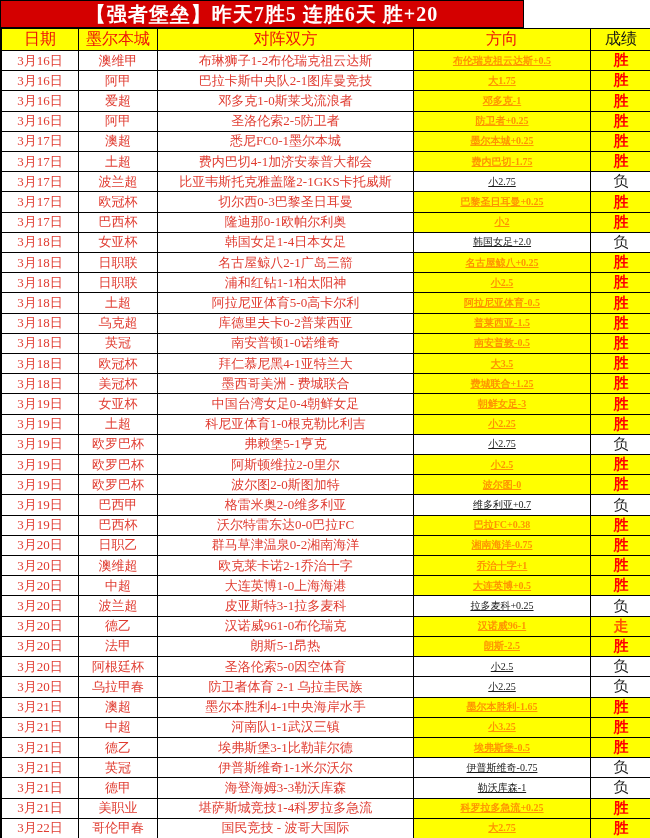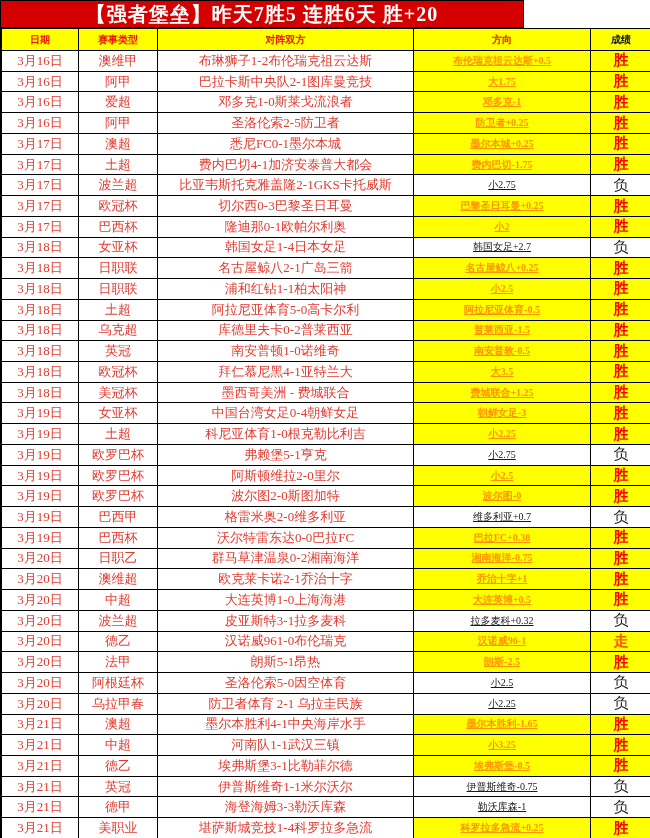--- a/index.html
+++ b/index.html
@@ -39,21 +39,21 @@
   col.c-match{width:256px;}
   col.c-direction{width:177px;}
   col.c-result{width:61px;}
   th,td{
     border:1px solid var(--grid);
     text-align:center;vertical-align:middle;
     padding:0 1px;overflow:hidden;white-space:nowrap;
   }
   thead th{
     height:21px;background:var(--highlight);
-    color:var(--header-text);font-size:10px;font-weight:bold;
+    color:var(--header-text);font-size:16px;font-weight:normal;
   }
   thead th.result-h{color:var(--header-result-text);}
   td{font-size:13px;background:#ffffff;}
   td.date,td.league,td.match{color:var(--row-text);}
   td.direction{font-size:10px;text-decoration:underline;}
   td.direction.win,td.direction.push{
     background:var(--highlight);color:var(--direction-win-text);font-weight:bold;
   }
   td.result{font-size:15px;}
   td.result.win{background:var(--highlight);color:var(--result-win-text);font-weight:bold;}
@@ -69,21 +69,21 @@
     <colgroup>
       <col class="c-date">
         <col class="c-league">
         <col class="c-match">
         <col class="c-direction">
         <col class="c-result">
     </colgroup>
     <thead>
       <tr>
         <th>日期</th>
-        <th>赛事类型</th>
+        <th>墨尔本城</th>
         <th>对阵双方</th>
         <th>方向</th>
         <th class="result-h">成绩</th>
       </tr>
     </thead>
     <tbody>
         <tr>
           <td class="date">3月16日</td>
           <td class="league">澳维甲</td>
           <td class="match">布琳狮子1-2布伦瑞克祖云达斯</td>
@@ -143,21 +143,21 @@
           <td class="date">3月17日</td>
           <td class="league">巴西杯</td>
           <td class="match">隆迪那0-1欧帕尔利奥</td>
           <td class="direction win">小2</td>
           <td class="result win">胜</td>
         </tr>
         <tr>
           <td class="date">3月18日</td>
           <td class="league">女亚杯</td>
           <td class="match">韩国女足1-4日本女足</td>
-          <td class="direction lose">韩国女足+2.7</td>
+          <td class="direction lose">韩国女足+2.0</td>
           <td class="result lose">负</td>
         </tr>
         <tr>
           <td class="date">3月18日</td>
           <td class="league">日职联</td>
           <td class="match">名古屋鲸八2-1广岛三箭</td>
           <td class="direction win">名古屋鲸八+0.25</td>
           <td class="result win">胜</td>
         </tr>
         <tr>
@@ -269,21 +269,21 @@
           <td class="date">3月20日</td>
           <td class="league">中超</td>
           <td class="match">大连英博1-0上海海港</td>
           <td class="direction win">大连英博+0.5</td>
           <td class="result win">胜</td>
         </tr>
         <tr>
           <td class="date">3月20日</td>
           <td class="league">波兰超</td>
           <td class="match">皮亚斯特3-1拉多麦科</td>
-          <td class="direction lose">拉多麦科+0.32</td>
+          <td class="direction lose">拉多麦科+0.25</td>
           <td class="result lose">负</td>
         </tr>
         <tr>
           <td class="date">3月20日</td>
           <td class="league">德乙</td>
           <td class="match">汉诺威961-0布伦瑞克</td>
           <td class="direction push">汉诺威96-1</td>
           <td class="result push">走</td>
         </tr>
         <tr>
@@ -340,17 +340,24 @@
           <td class="league">德甲</td>
           <td class="match">海登海姆3-3勒沃库森</td>
           <td class="direction lose">勒沃库森-1</td>
           <td class="result lose">负</td>
         </tr>
         <tr>
           <td class="date">3月21日</td>
           <td class="league">美职业</td>
           <td class="match">堪萨斯城竞技1-4科罗拉多急流</td>
           <td class="direction win">科罗拉多急流+0.25</td>
+          <td class="result win">胜</td>
+        </tr>
+        <tr>
+          <td class="date">3月22日</td>
+          <td class="league">哥伦甲春</td>
+          <td class="match">国民竞技 - 波哥大国际</td>
+          <td class="direction win">大2.75</td>
           <td class="result win">胜</td>
         </tr>
       </tbody>
   </table>
 </div>
 
 </body></html>

